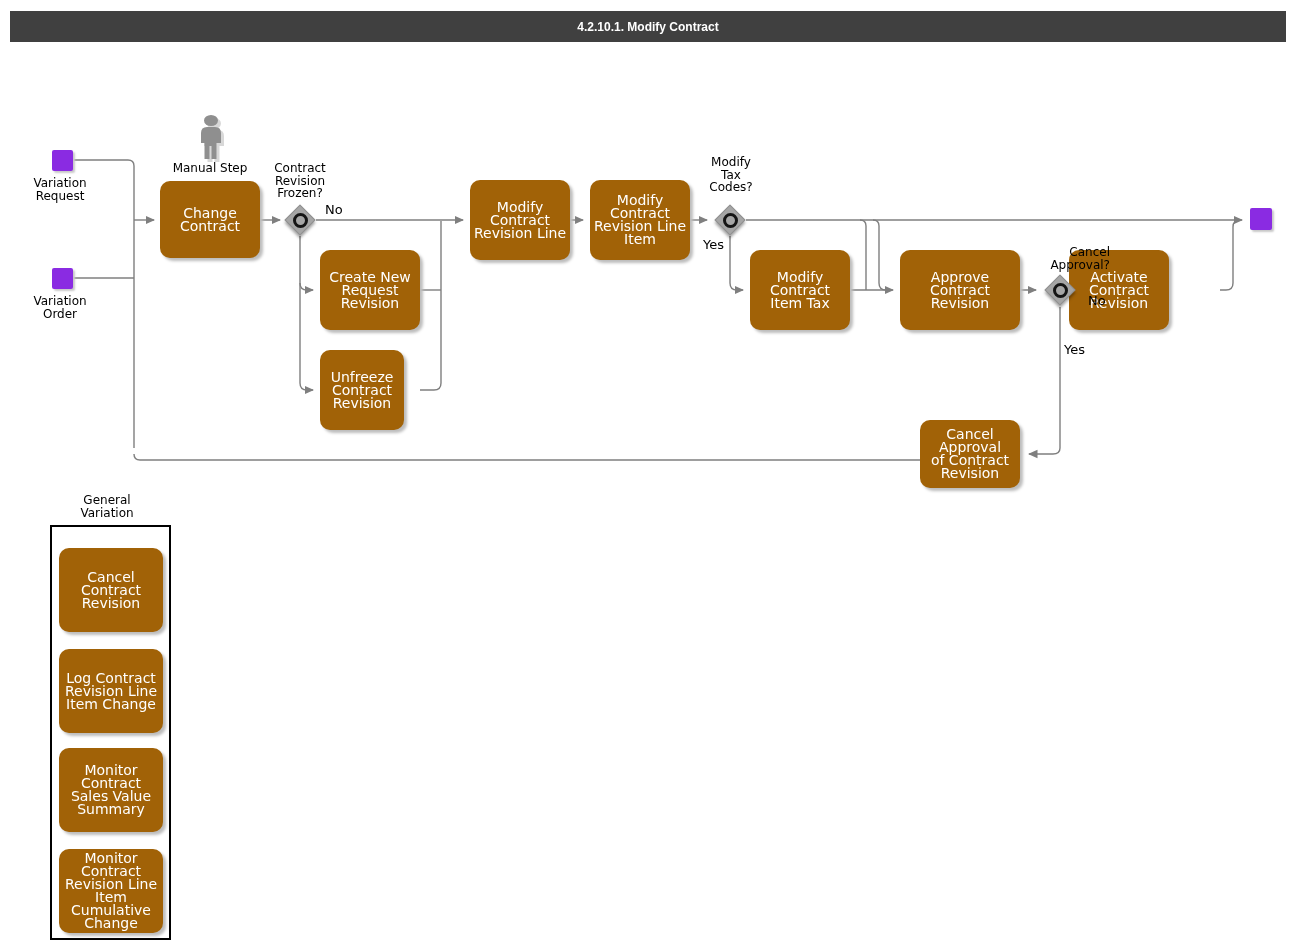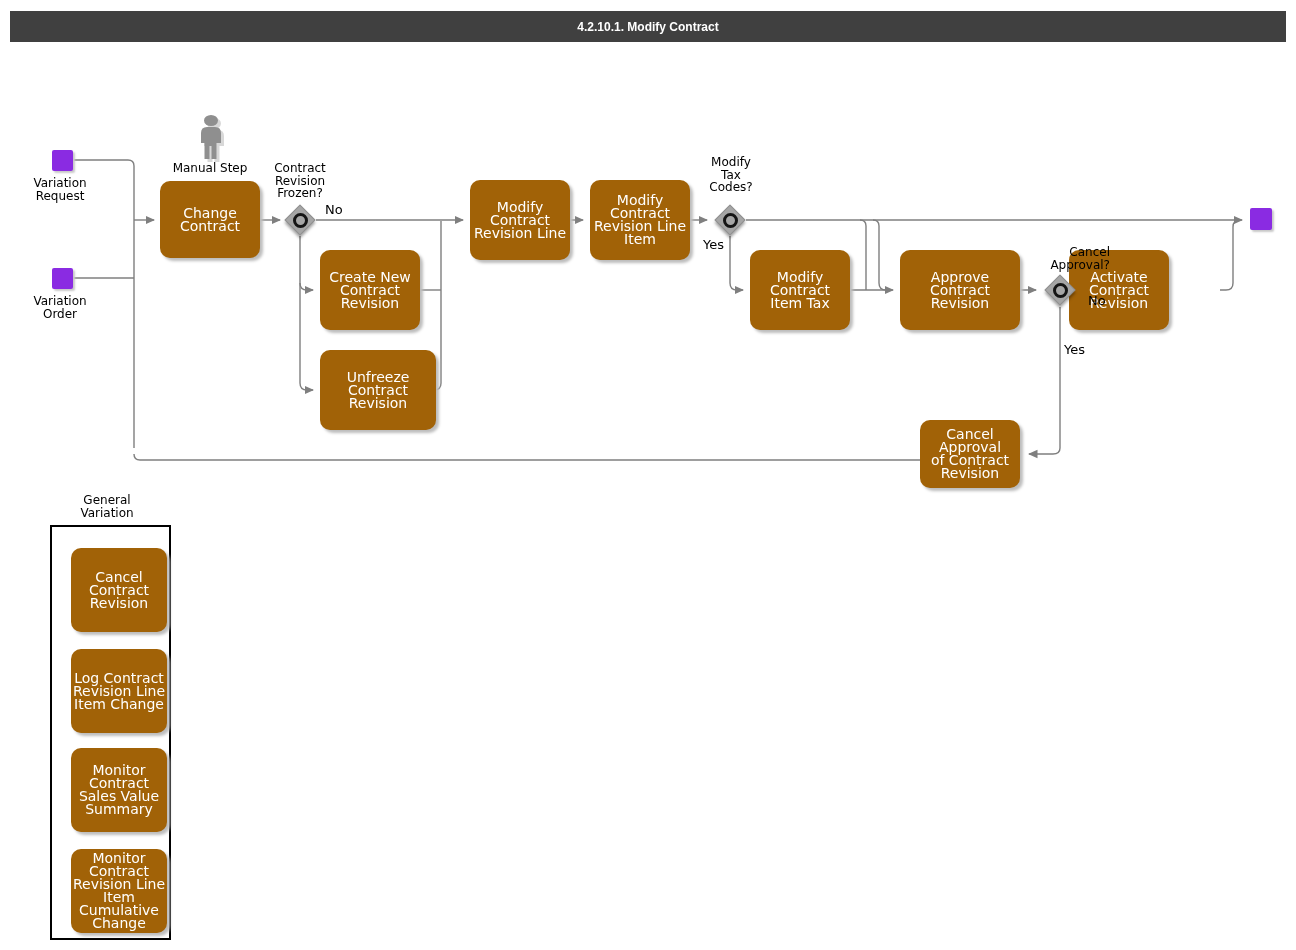--- a/index.html
+++ b/index.html
@@ -88,22 +88,22 @@
   }
   #general-activities-box {
     position: absolute;
     left: 50px; top: 525px;
     width: 121px; height: 415px;
     border: 2px solid #000000;
     background: #ffffff;
   }
   .ga-activity {
     position: absolute;
-    left: 71px;
-    width: 96px; height: 84px;
+    left: 59px;
+    width: 104px; height: 84px;
   }
   #manual-step-icon {
     position: absolute;
     left: 196px; top: 115px;
     width: 30px; height: 48px;
   }
 </style>
 </head>
 <body>
 
@@ -161,24 +161,24 @@
       <ellipse cx="15" cy="5.5" rx="7" ry="5.5"></ellipse>
       <path d="M5,18 q0,-6 6,-6 h8 q6,0 6,6 v10 h-4.5 v16 h-5 v-13 h-2 v13 h-5 v-16 h-3.5 z"></path>
     </g>
   </svg>
   <div class="flow-label" style="left:160px; top:162px; width:100px;">Manual Step</div>
 
   <div class="activity" style="left:160px; top:181px; width:100px; height:77px;">Change
 Contract</div>
 
   <div class="activity" style="left:320px; top:250px; width:100px; height:80px;">Create New
-Contract
-Revision</div>
-
-  <div class="activity" style="left:320px; top:350px; width:116px; height:80px;">Unfreeze
+Request
+Revision</div>
+
+  <div class="activity" style="left:320px; top:350px; width:84px; height:80px;">Unfreeze
 Contract
 Revision</div>
 
   <div class="activity" style="left:470px; top:180px; width:100px; height:80px;">Modify Contract
 Revision Line</div>
 
   <div class="activity" style="left:590px; top:180px; width:100px; height:80px;">Modify Contract
 Revision Line
 Item</div>
 

